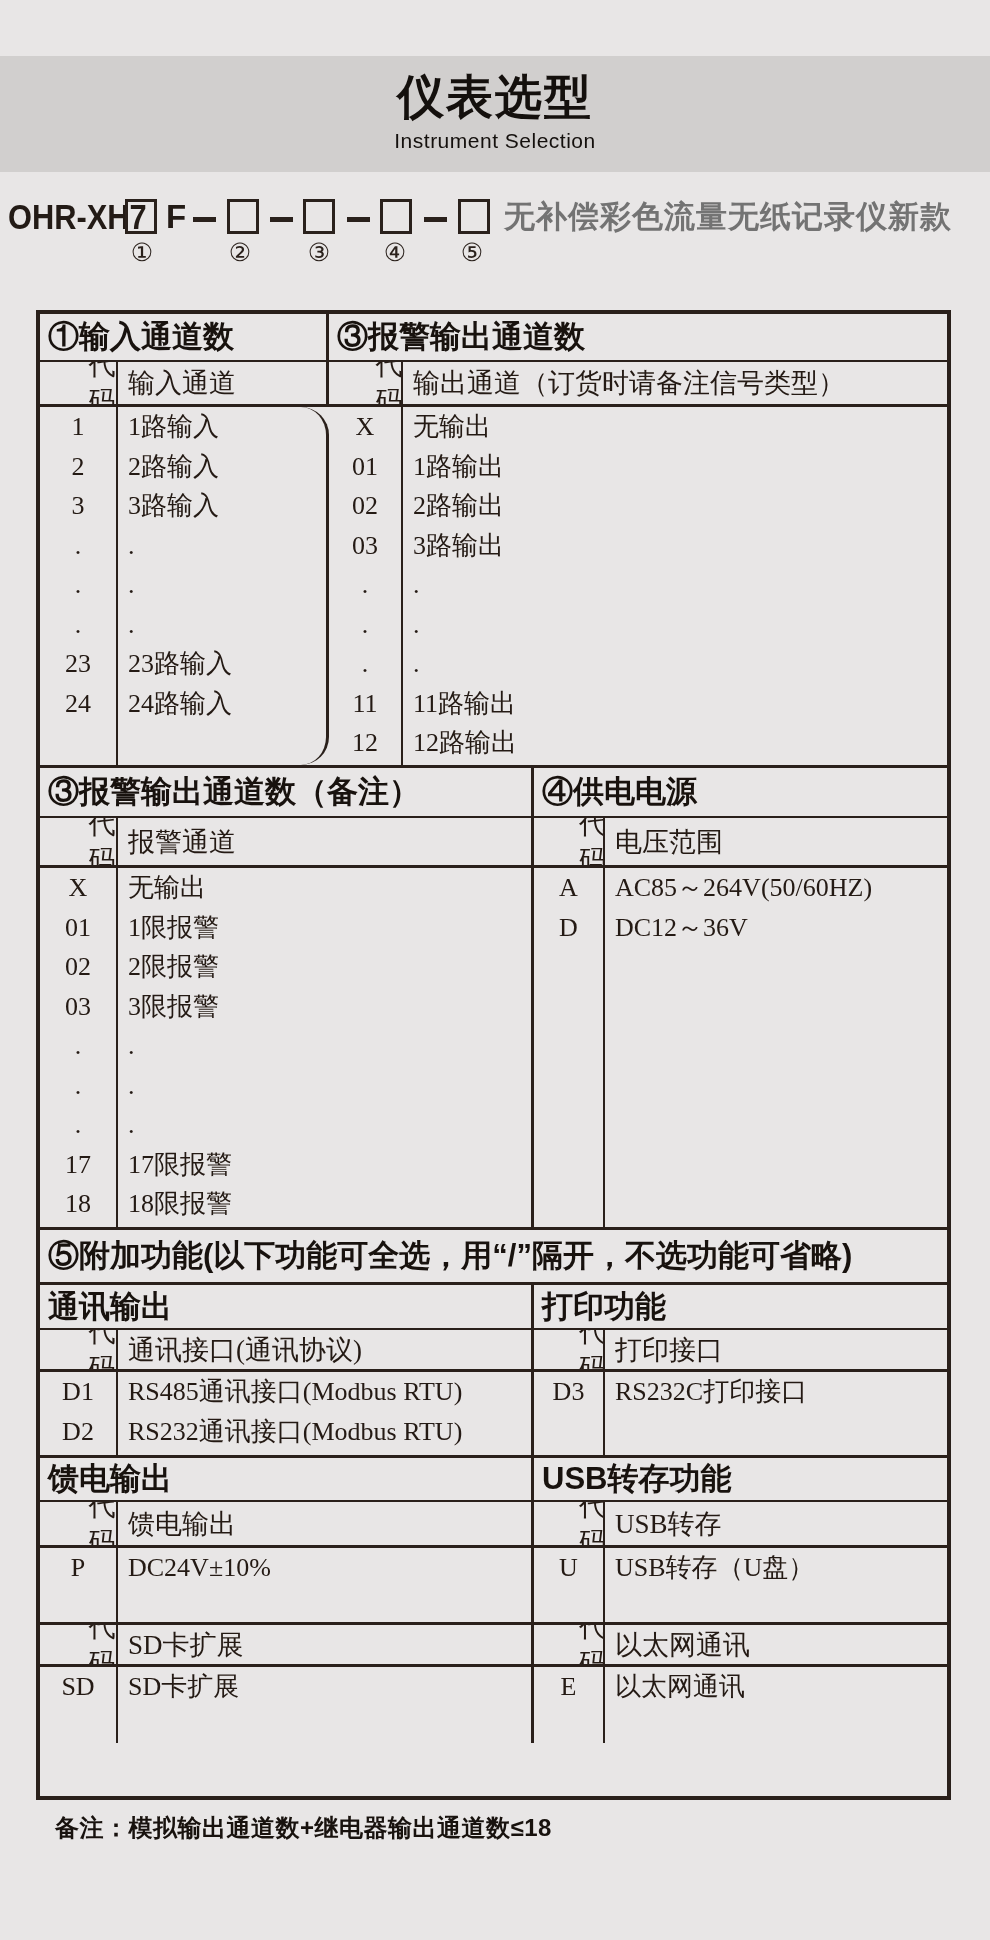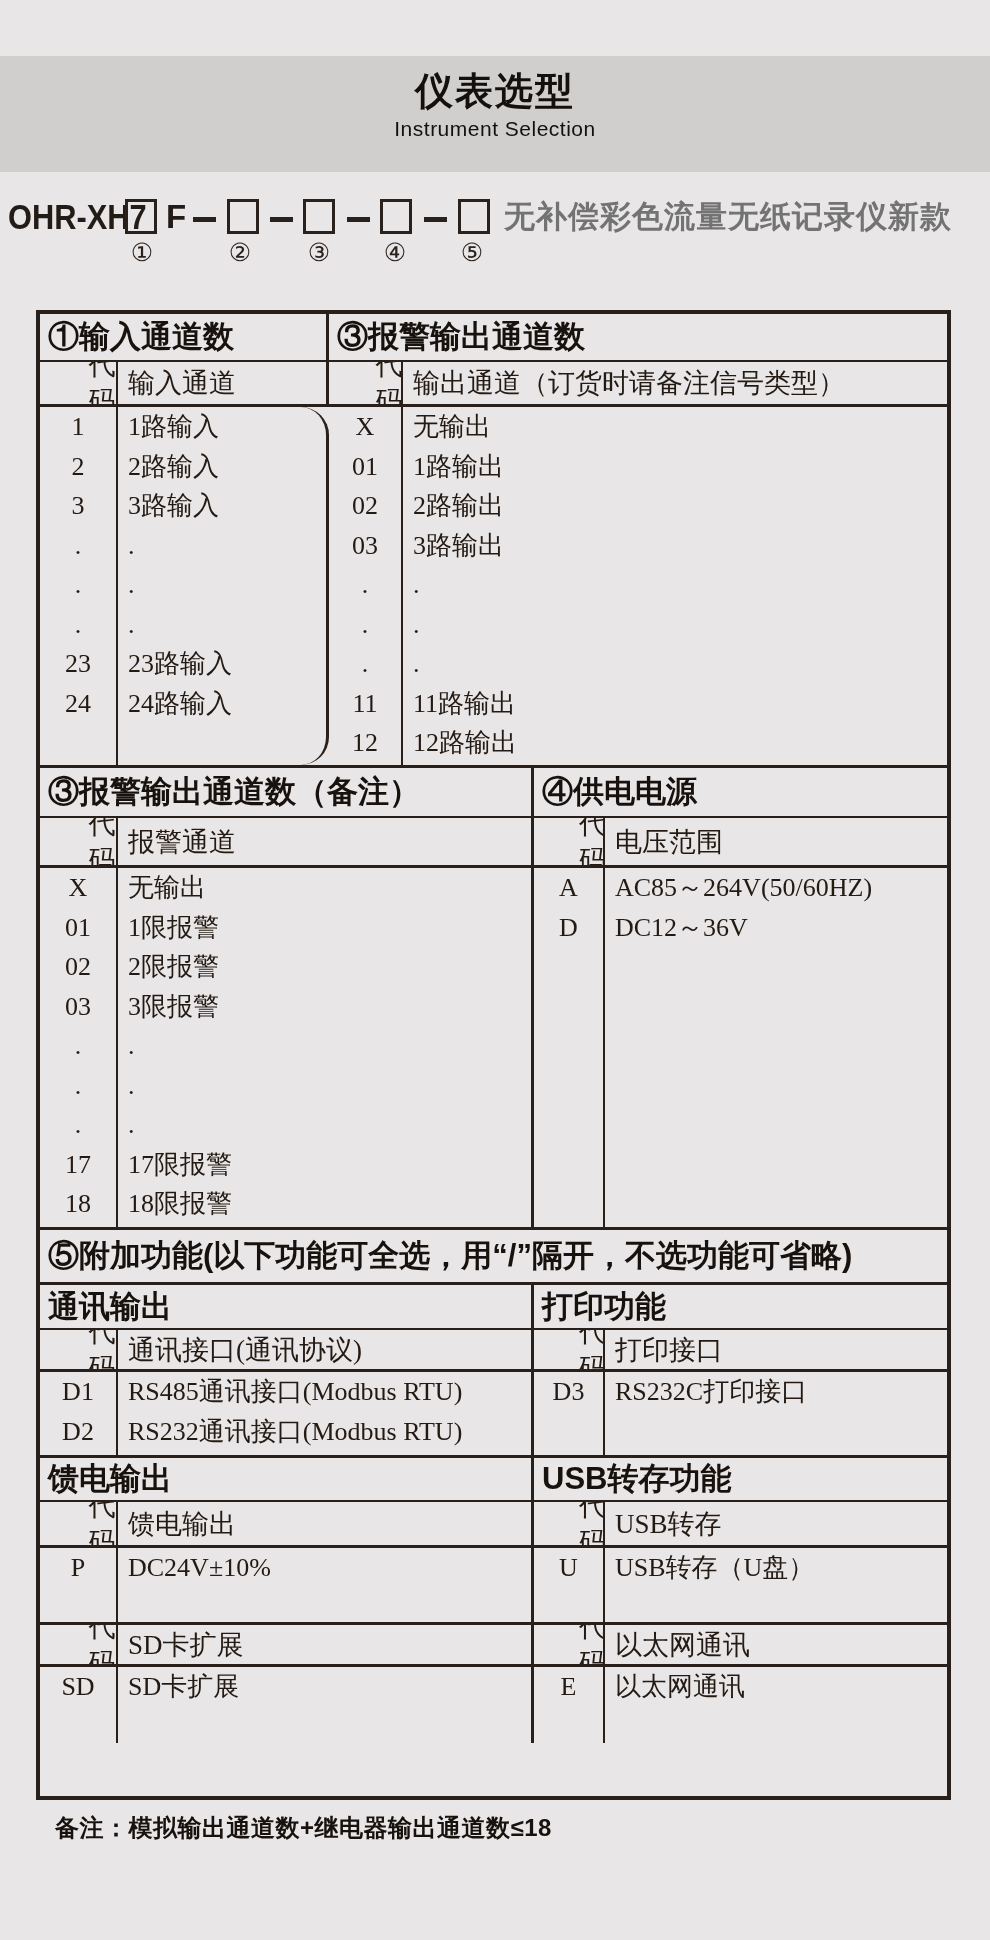--- a/index.html
+++ b/index.html
@@ -1,19 +1,19 @@
 <!DOCTYPE html>
 <html><head>
 <meta charset="utf-8">
 <style>
   html,body{margin:0;padding:0;}
   body{width:990px;height:1940px;position:relative;background:#e8e6e6;
        font-family:"Liberation Sans",sans-serif;color:#241a14;overflow:hidden;}
   .band{position:absolute;left:0;top:56px;width:990px;height:116px;background:#d1cfce;text-align:center;}
-  .band h1{margin:10px 0 0 0;font-size:38px;font-weight:bold;letter-spacing:2px;color:#14100d;}
+  .band h1{margin:10px 0 0 0;font-size:47px;font-weight:bold;letter-spacing:2px;color:#14100d;}
   .band .sub{font-size:21px;color:#14100d;margin-top:0px;letter-spacing:0.5px;}
 
   
   .model{position:absolute;left:0;top:196px;width:990px;height:44px;}
   .m-abs{position:absolute;top:0;height:42px;line-height:42px;white-space:nowrap;}
   .m-prefix{left:8px;font-size:35px;font-weight:bold;transform:scaleX(0.88);transform-origin:left center;letter-spacing:0px;color:#231b16;}
   .m-box{position:absolute;top:3px;width:32px;height:35px;border:3px solid #2a211c;box-sizing:border-box;background:transparent;}
   .m-f{font-size:33px;font-weight:bold;color:#231b16;}
   .m-dash{position:absolute;top:21px;width:23px;height:5px;background:#2a211c;}
   .m-desc{left:504px;font-size:31px;font-weight:bold;letter-spacing:1px;color:#737373;}

